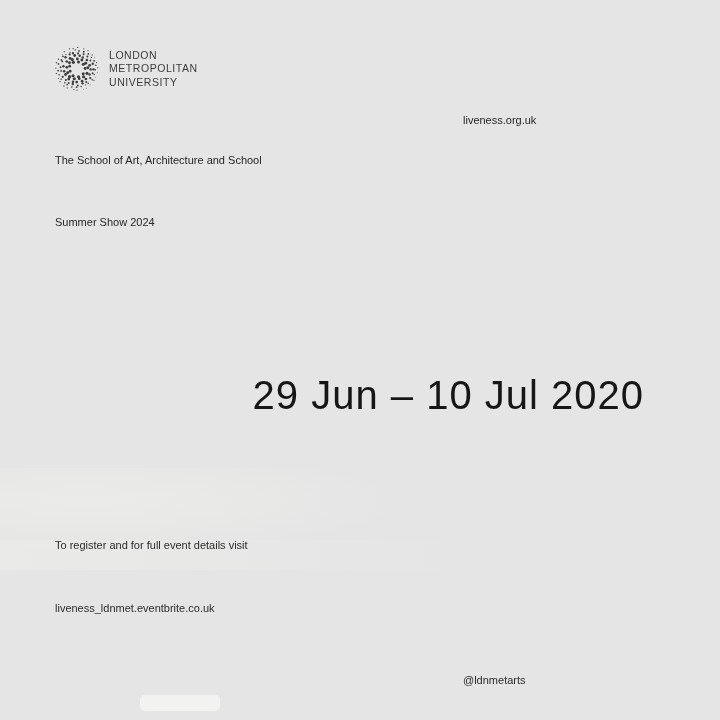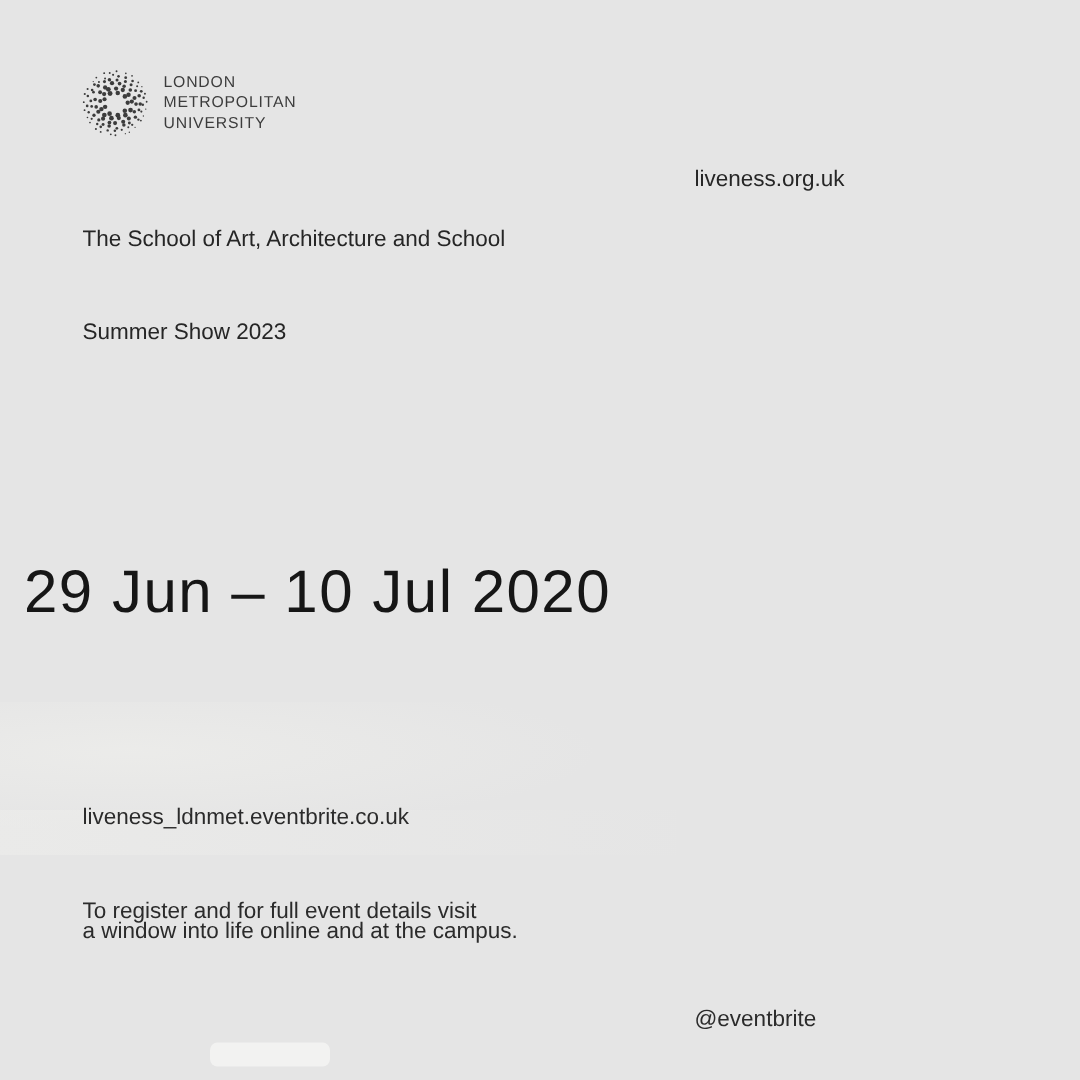--- a/index.html
+++ b/index.html
@@ -22,25 +22,25 @@
   .smudge{
     position:absolute;left:140px;top:695px;width:80px;height:16px;border-radius:5px;
     background:#f5f5f4;opacity:.8;pointer-events:none;
   }
   .logo-row{position:absolute;left:54px;top:46px;display:flex;align-items:center;gap:9px;}
   .orb{width:46px;height:46px;display:block;}
   .logo-text{
     display:flex;flex-direction:column;
     font-size:10.5px;line-height:13.3px;letter-spacing:.55px;font-weight:500;color:#3c3c3c;
   }
-  .txt{position:absolute;font-size:15px;white-space:pre;}
+  .txt{position:absolute;font-size:11px;white-space:pre;}
   .header-title{left:55px;top:109px;line-height:20.5px;color:#262626;}
   .header-site{left:463px;top:110px;line-height:20.5px;color:#262626;}
   .date{
-    position:absolute;left:16px;top:372px;width:644px;margin:0;text-align:left;
+    position:absolute;left:0;top:372px;width:644px;margin:0;text-align:right;
     font-size:40px;line-height:46px;font-weight:500;letter-spacing:1px;color:#161616;white-space:pre;
   }
   .launch{left:55px;top:494px;line-height:20.7px;}
   .desc{left:55px;top:570px;line-height:20.6px;}
   .contact{left:463px;top:628px;line-height:20.8px;}
 </style>
 </head>
 <body>
 
 <div class="poster">
@@ -168,37 +168,36 @@
     </span>
     <span class="logo-text">
       <span>LONDON</span>
       <span>METROPOLITAN</span>
       <span>UNIVERSITY</span>
     </span>
   </header>
 
   <div class="txt header-title">
     <div>The School of Art, Architecture and School</div>
-    <div>Summer Show 2023</div>
+    <div>Summer Show 2024</div>
   </div>
 
   <div class="txt header-site">liveness.org.uk</div>
 
   <h1 class="date">29 Jun – 10 Jul 2020</h1>
 
   <div class="txt launch">
+    <div>To register and for full event details visit</div>
     <div>liveness_ldnmet.eventbrite.co.uk</div>
-    <div>To register and for full event details visit</div>
   </div>
 
   <div class="txt desc">
-    <div>a window into life online and at the campus.</div>
     
     
     
   </div>
 
   <div class="txt contact">
-    <div>@eventbrite</div>
+    <div>@ldnmetarts</div>
     
   </div>
 
 </div>
 
 </body></html>

